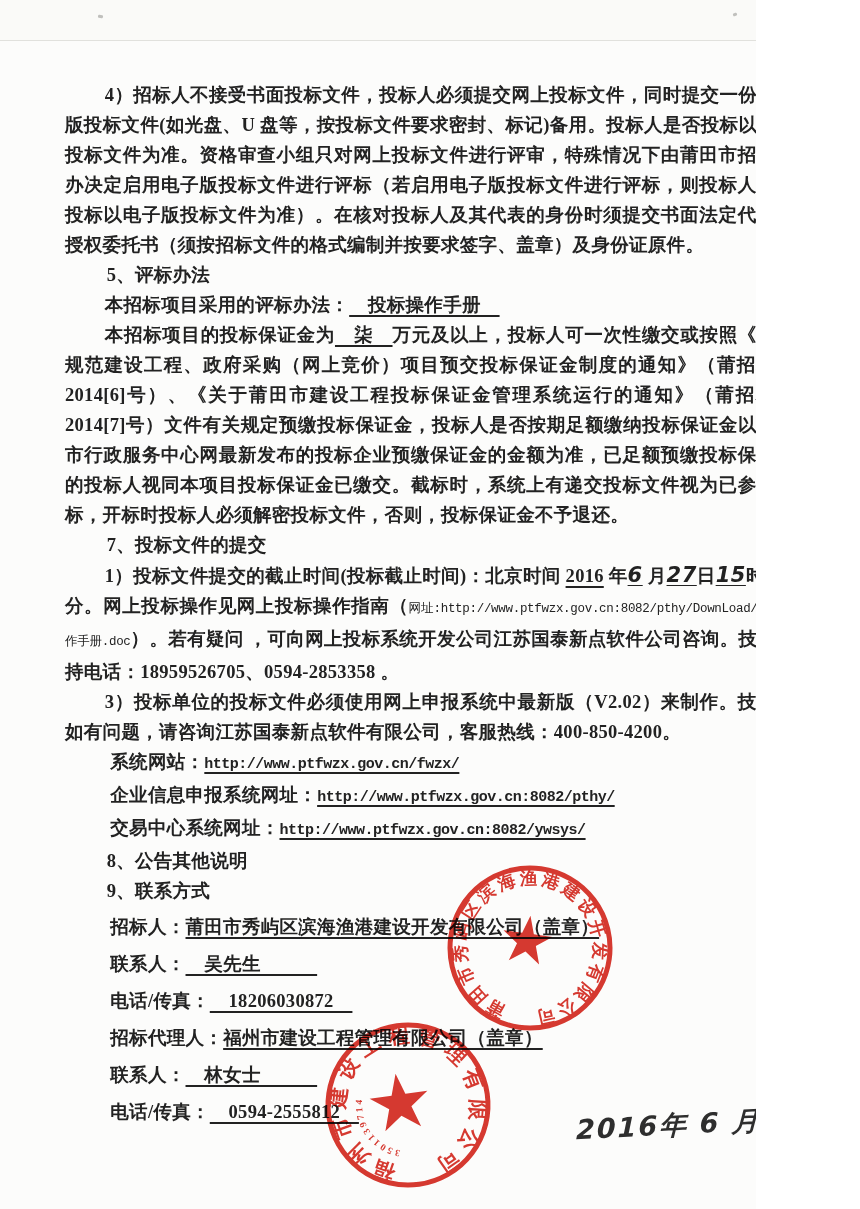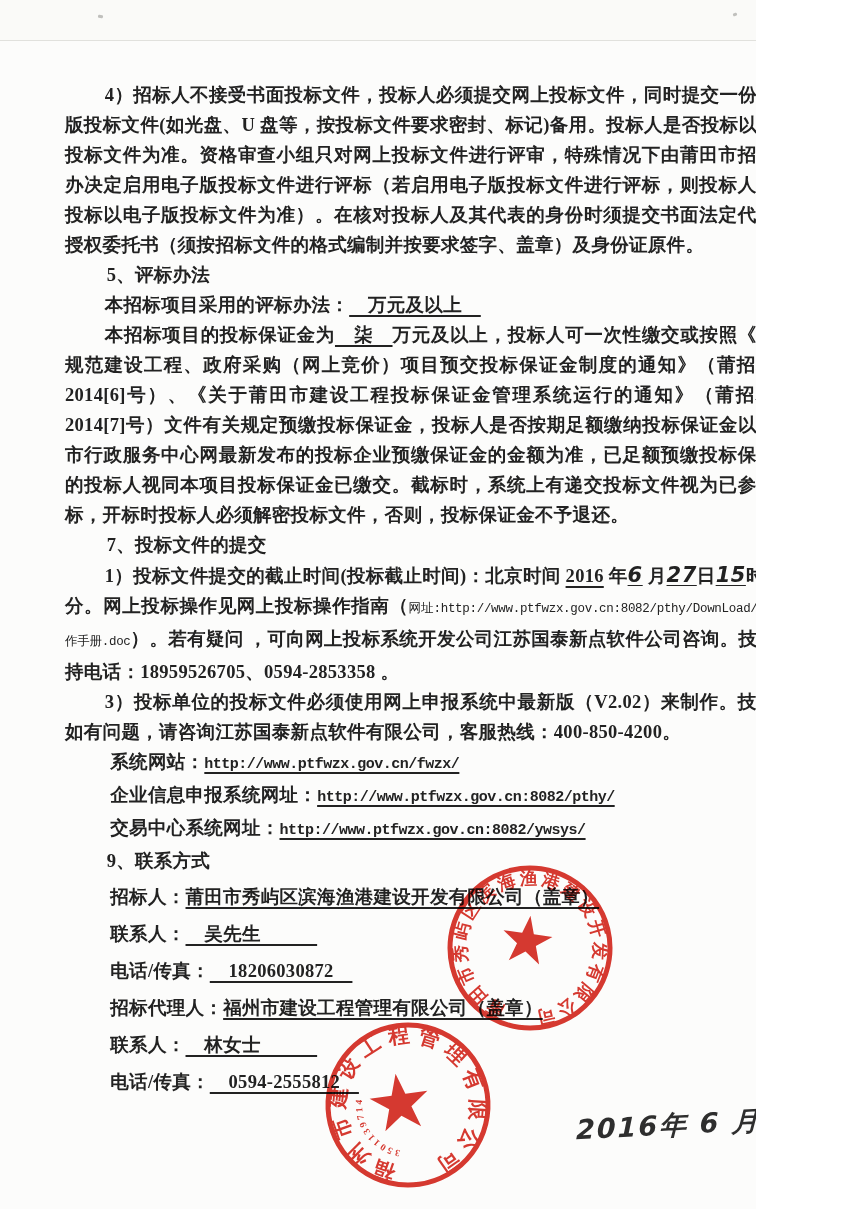--- a/index.html
+++ b/index.html
@@ -62,28 +62,29 @@
 <div class="page">
 
   <div class="scan-band"></div>
   <div class="scan-line"></div>
   <div class="speck s1"></div>
   <div class="speck s2"></div>
 
   <main class="doc">
     <p class="body"><span>4）招标人不接受书面投标文件，投标人必须提交网上投标文件，同时提交一份电子版投标文件(如光盘、U 盘等，按投标文件要求密封、标记)备用。投标人是否投标以网上投标文件为准。资格审查小组只对网上投标文件进行评审，特殊情况下由莆田市招投标办决定启用电子版投标文件进行评标（若启用电子版投标文件进行评标，则投标人是否投标以电子版投标文件为准）。在核对投标人及其代表的身份时须提交书面法定代表人授权委托书（须按招标文件的格式编制并按要求签字、盖章）及身份证原件。</span></p>
     <p class="heading">5、评标办法</p>
-    <p class="body"><span>本招标项目采用的评标办法：</span><span class="ub">　万元及以上　</span></p>
+    <p class="body"><span>本招标项目采用的评标办法：</span><span class="ub">　投标操作手册　</span></p>
     <p class="body"><span>本招标项目的投标保证金为</span><span class="ub">　柒　</span><span>万元及以上，投标人可一次性缴交或按照《关于规范建设工程、政府采购（网上竞价）项目预交投标保证金制度的通知》（莆招标办 2014[6]号）、《关于莆田市建设工程投标保证金管理系统运行的通知》（莆招标办 2014[7]号）文件有关规定预缴投标保证金，投标人是否按期足额缴纳投标保证金以莆田市行政服务中心网最新发布的投标企业预缴保证金的金额为准，已足额预缴投标保证金的投标人视同本项目投标保证金已缴交。截标时，系统上有递交投标文件视为已参与投标，开标时投标人必须解密投标文件，否则，投标保证金不予退还。</span></p>
     <p class="heading">7、投标文件的提交</p>
     <p class="body"><span>1）投标文件提交的截止时间(投标截止时间)：北京时间 </span><span class="u">2016</span><span> 年</span><span class="hw">6</span><span> 月</span><span class="hw">27</span><span>日</span><span class="hw">15</span><span>时</span><span class="hw">30</span><span>分。网上投标操作见网上投标操作指南（</span><span class="sm">网址:http://www.ptfwzx.gov.cn:8082/pthy/DownLoad/投标操作手册.doc</span><span>）。若有疑问 ，可向网上投标系统开发公司江苏国泰新点软件公司咨询。技术支持电话：18959526705、0594-2853358 。</span></p>
     <p class="body"><span>3）投标单位的投标文件必须使用网上申报系统中最新版（V2.02）来制作。技术上如有问题，请咨询江苏国泰新点软件有限公司，客服热线：400-850-4200。</span></p>
     <p class="urlline"><span>系统网站：</span><span class="url">http://www.ptfwzx.gov.cn/fwzx/</span></p>
     <p class="urlline"><span>企业信息申报系统网址：</span><span class="url">http://www.ptfwzx.gov.cn:8082/pthy/</span></p>
     <p class="urlline"><span>交易中心系统网址：</span><span class="url">http://www.ptfwzx.gov.cn:8082/ywsys/</span></p>
+    <p class="heading">8、公告其他说明</p>
     <p class="heading">9、联系方式</p>
     <p class="contact first"><span>招标人：</span><span class="u">莆田市秀屿区滨海渔港建设开发有限公司（盖章）</span></p>
     <p class="contact"><span>联系人：</span><span class="u">　吴先生　　　</span></p>
     <p class="contact"><span>电话/传真：</span><span class="u">　18206030872　</span></p>
     <p class="contact"><span>招标代理人：</span><span class="u">福州市建设工程管理有限公司（盖章）</span></p>
     <p class="contact"><span>联系人：</span><span class="u">　林女士　　　</span></p>
     <p class="contact"><span>电话/传真：</span><span class="u">　0594-2555812　</span></p>
   </main>
 
   <svg class="stamp bidder" width="190" height="190" viewBox="-95 -95 190 190">

